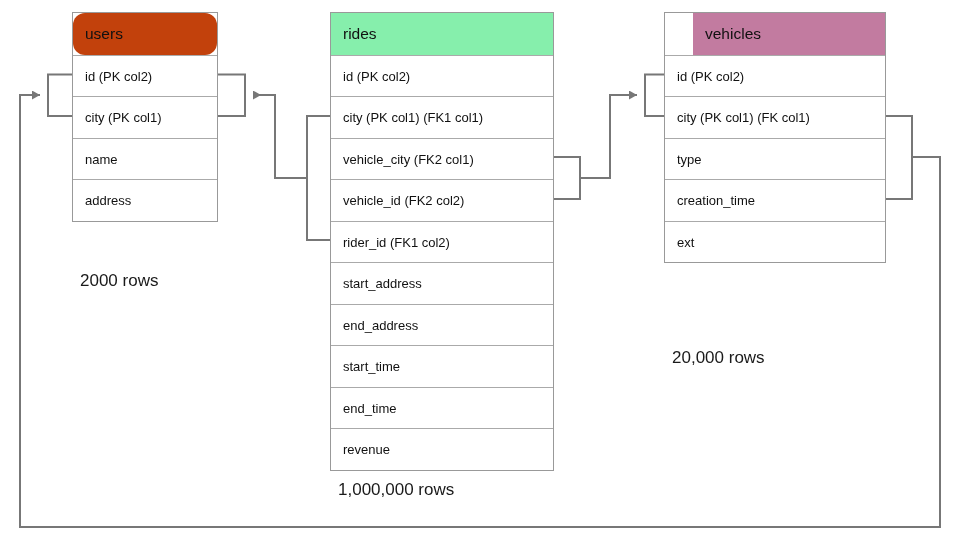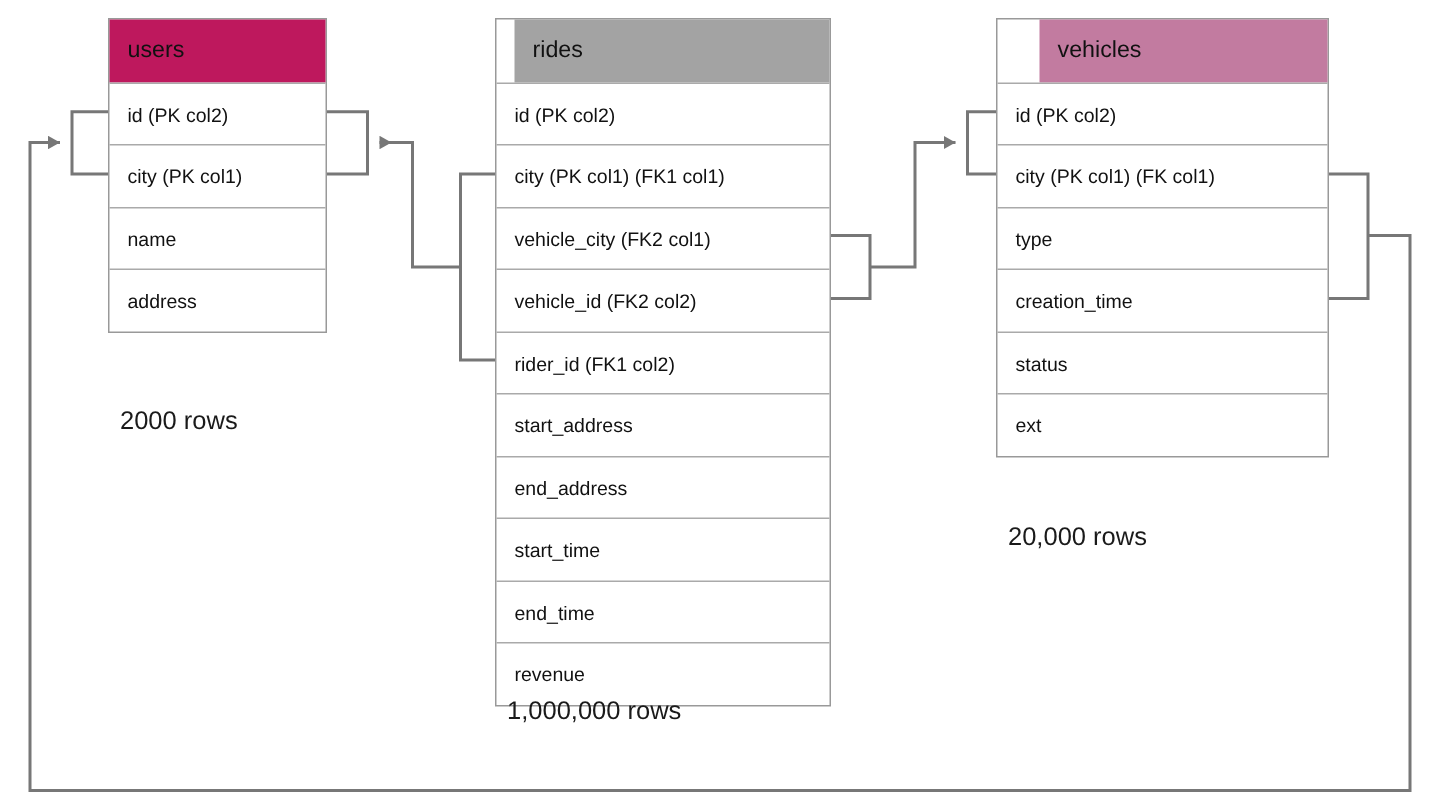--- a/index.html
+++ b/index.html
@@ -83,47 +83,46 @@
 
       <path d="M664,74.5 L645,74.5 L645,116 L664,116"></path>
 
       <path d="M886,116 L912,116 L912,199 L886,199"></path>
 
       <path d="M912,157 L940,157 L940,527 L20,527 L20,95 L40,95" marker-end="url(#arrowR)"></path>
     </g>
   </svg>
 
   <div class="entity" style="left:72px; top:12px; width:146px;">
-    <div class="entity-row entity-header" style="background:#be185d;">users</div>
+    <div class="entity-row entity-header" style="background:#c2410c;border-radius:12px;">users</div>
     <div class="entity-row">id (PK col2)</div>
     <div class="entity-row">city (PK col1)</div>
     <div class="entity-row">name</div>
     <div class="entity-row">address</div>
   </div>
   <div class="rowcount" style="left:80px; top:271px;">2000 rows</div>
 
   <div class="entity" style="left:330px; top:12px; width:224px;">
-    <div class="entity-row entity-header" style="background:#a3a3a3;margin-left:12px;">rides</div>
+    <div class="entity-row entity-header" style="background:#86efac;">rides</div>
     <div class="entity-row">id (PK col2)</div>
     <div class="entity-row">city (PK col1) (FK1 col1)</div>
     <div class="entity-row">vehicle_city (FK2 col1)</div>
     <div class="entity-row">vehicle_id (FK2 col2)</div>
     <div class="entity-row">rider_id (FK1 col2)</div>
     <div class="entity-row">start_address</div>
     <div class="entity-row">end_address</div>
     <div class="entity-row">start_time</div>
     <div class="entity-row">end_time</div>
     <div class="entity-row">revenue</div>
   </div>
-  <div class="rowcount" style="left:338px; top:464px;">1,000,000 rows</div>
+  <div class="rowcount" style="left:338px; top:480px;">1,000,000 rows</div>
 
   <div class="entity" style="left:664px; top:12px; width:222px;">
     <div class="entity-row entity-header" style="background:#C27BA0;margin-left:28px;">vehicles</div>
     <div class="entity-row">id (PK col2)</div>
     <div class="entity-row">city (PK col1) (FK col1)</div>
     <div class="entity-row">type</div>
     <div class="entity-row">creation_time</div>
-    <div class="entity-row">status</div>
     <div class="entity-row">ext</div>
   </div>
   <div class="rowcount" style="left:672px; top:348px;">20,000 rows</div>
 
 </div>
 
 </body></html>

